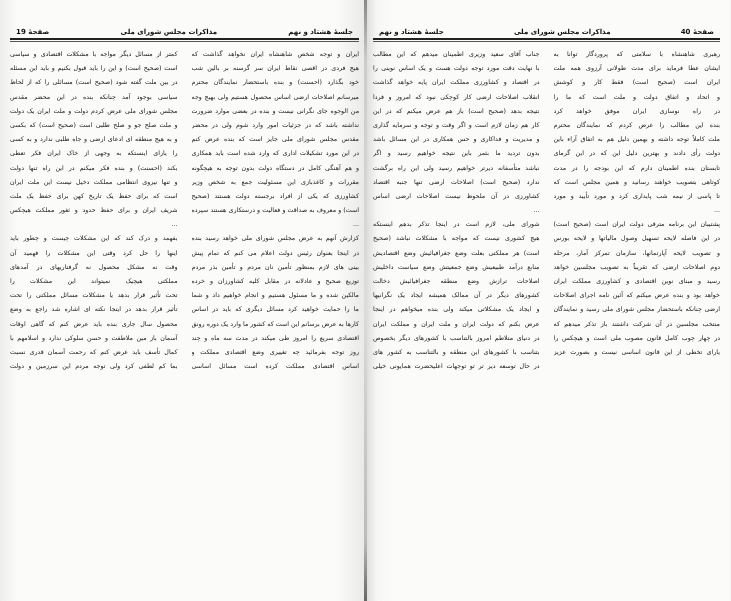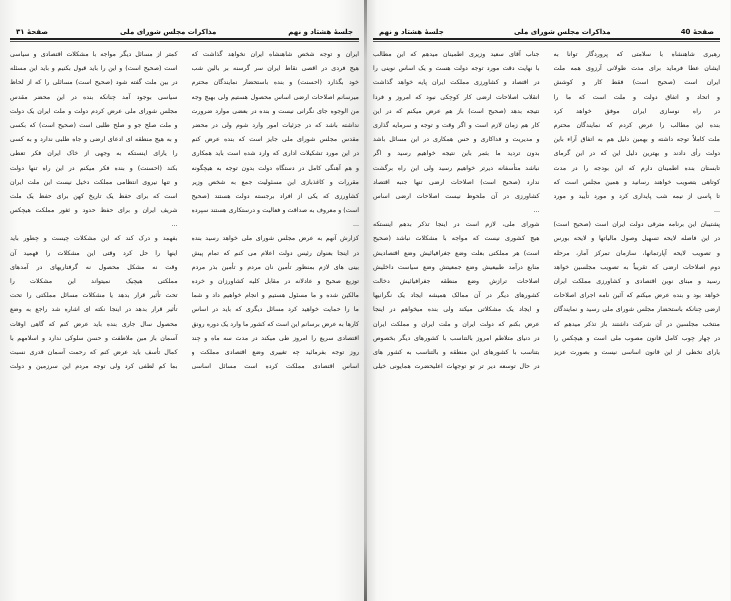--- a/index.html
+++ b/index.html
@@ -34,21 +34,21 @@
 </style>
 </head>
 <body>
 
 <div class="spread">
 
   <div class="page left">
     <div class="header">
       <span>جلسهٔ هشتاد و نهم</span>
       <span>مذاکرات مجلس شورای ملی</span>
-      <span>صفحهٔ ۳۱</span>
+      <span>صفحهٔ 19</span>
     </div>
     <div class="rule"></div>
     <div class="rule2"></div>
     <div class="columns">
       <div class="col">
           <div class="line">ایران و توجه شخص شاهنشاه ایران نخواهد گذاشت که</div>
           <div class="line">هیچ فردی در اقصی نقاط ایران سر گرسنه بر بالین شب</div>
           <div class="line">خود بگذارد (احسنت) و بنده باستحضار نمایندگان محترم</div>
           <div class="line">میرسانم اصلاحات ارضی اساس محصول هستیم ولی بهیچ وجه</div>
           <div class="line">من الوجوه جای نگرانی نیست و بنده در بعضی موارد ضرورت</div>

